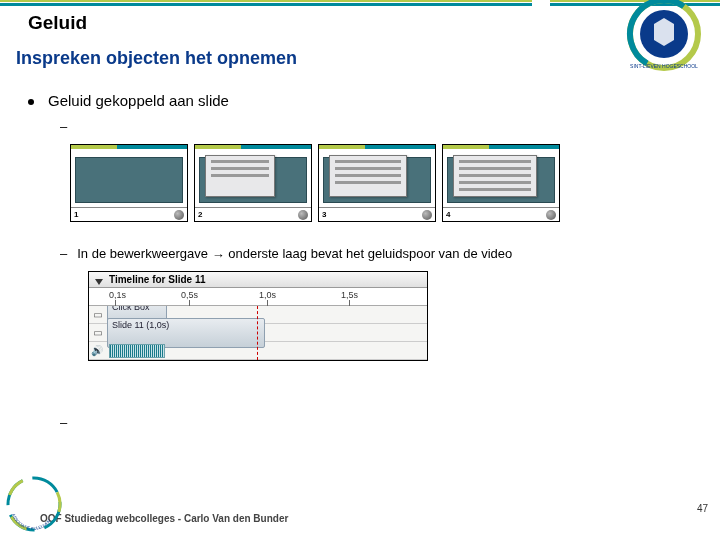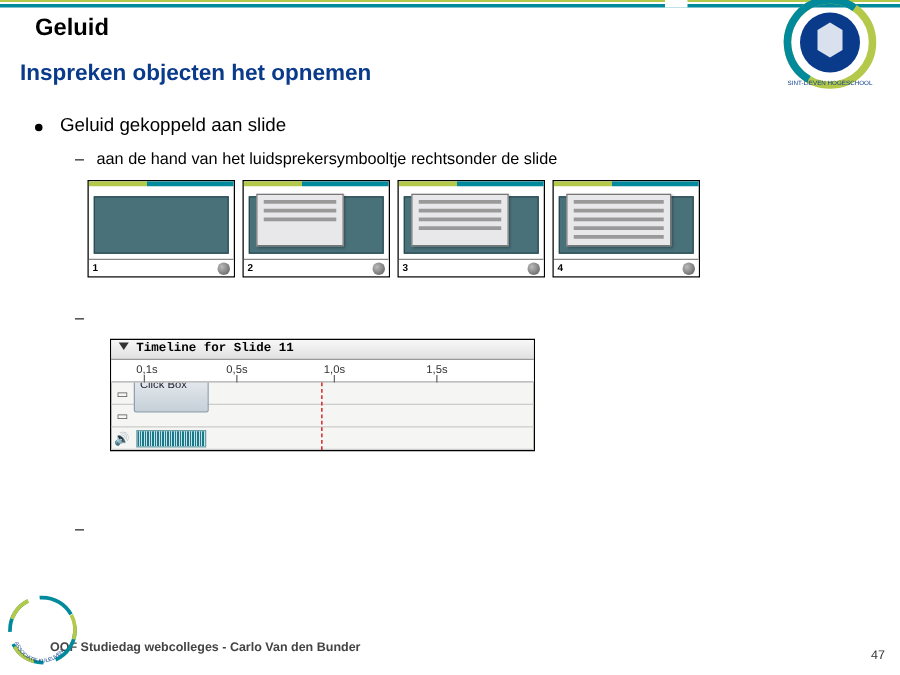--- a/index.html
+++ b/index.html
@@ -76,23 +76,22 @@
   .thumb .overlay .line { height:3px; background:#999; margin:4px 5px 0 5px; }
   .timeline {
     margin-left: 60px; margin-top: 8px;
     width: 340px; border:1px solid #000;
     font-size: 10px; color:#000;
     background:#f5f5f3;
   }
   .tl-title {
     background: linear-gradient(#f8f8f8,#e0e0e0);
     border-bottom:1px solid #999;
-    padding:2px 6px; display:flex; align-items:flex-start; gap:6px;
+    padding:2px 6px; display:flex; align-items:flex-end; gap:6px;
     font-weight:bold;
-    font-family:Liberation Mono, monospace;
   }
   .tl-title .tri { width:0;height:0;border-left:4px solid transparent;border-right:4px solid transparent;border-top:6px solid #333; }
   .tl-ruler {
     position:relative; height:18px; border-bottom:1px solid #aaa;
     background:#fff;
   }
   .tl-ruler .tick { position:absolute; top:2px; font-size:9px; color:#333;}
   .tl-ruler .ln { position:absolute; top:12px; width:1px; height:6px; background:#666;}
   .playhead { position:absolute; left:168px; top:0; bottom:0; width:0;}
   .playhead::before { content:""; position:absolute; top:18px; bottom:0; left:0; border-left:1px dashed #c00;}
@@ -112,21 +111,21 @@
     background:
       repeating-linear-gradient(to right, #1a7a8a 0 1px, transparent 1px 2px),
       linear-gradient(#c8e2e8,#c8e2e8);
     border:1px solid #6aa0aa;
   }
   .footer {
     position:absolute; left:40px; bottom:16px;
     font-size:10px; color:#444;font-weight:bold;
   }
   .pagenum {
-    position:absolute; right:12px; bottom:10px;
+    position:absolute; right:12px; bottom:26px;
     font-size:10px; color:#333;
   }
   .logo-bot {
     position:absolute; left:4px; bottom:6px; width:60px; height:60px;
   }
   .tl-wrap { position:relative; }
 </style>
 </head>
 <body>
 
@@ -146,21 +145,20 @@
 
 <div class="content">
 
   <div class="bullet-1">
     <span class="dot"></span>
     <span>Geluid gekoppeld aan slide</span>
   </div>
 
   <div class="bullet-2">
     <span class="dash">–</span>
-    <span>aan de hand van het luidsprekersymbooltje rechtsonder de slide</span>
   </div>
 
   <div class="thumbs">
     <div class="thumb">
       <div class="bar"></div>
         <div class="body"></div>
       <div class="bot">
           <b>1</b>
           <span class="sp"></span>
         </div>
@@ -204,20 +202,21 @@
         </div>
       <div class="bot">
           <b>4</b>
           <span class="sp"></span>
         </div>
     </div>
   </div>
 
   <div class="bullet-2" style="margin-top:24px">
     <span class="dash">–</span>
+    <span>In de bewerkweergave → onderste laag bevat het geluidspoor van de video</span>
   </div>
 
   <div class="timeline">
     <div class="tl-title">
       <span class="tri"></span>
       <span>Timeline for Slide 11</span>
     </div>
     <div class="tl-wrap">
       <div class="tl-ruler">
         <span class="tick" style="left:20px">0,1s</span>
@@ -228,20 +227,21 @@
           <span class="ln" style="left:100px"></span>
           <span class="ln" style="left:178px"></span>
           <span class="ln" style="left:260px"></span>
       </div>
       <div class="tl-row">
         <span class="ico">▭</span>
         <span class="chip" style="width:60px">Click Box</span>
       </div>
       <div class="tl-row">
         <span class="ico">▭</span>
+        <span class="chip" style="width:158px">Slide 11 (1,0s)</span>
       </div>
       <div class="tl-row audio">
         <span class="ico">🔊</span>
         <span class="wave"></span>
       </div>
       <div class="playhead"></div>
     </div>
   </div>
 
   <div class="bullet-2" style="margin-top:54px">

